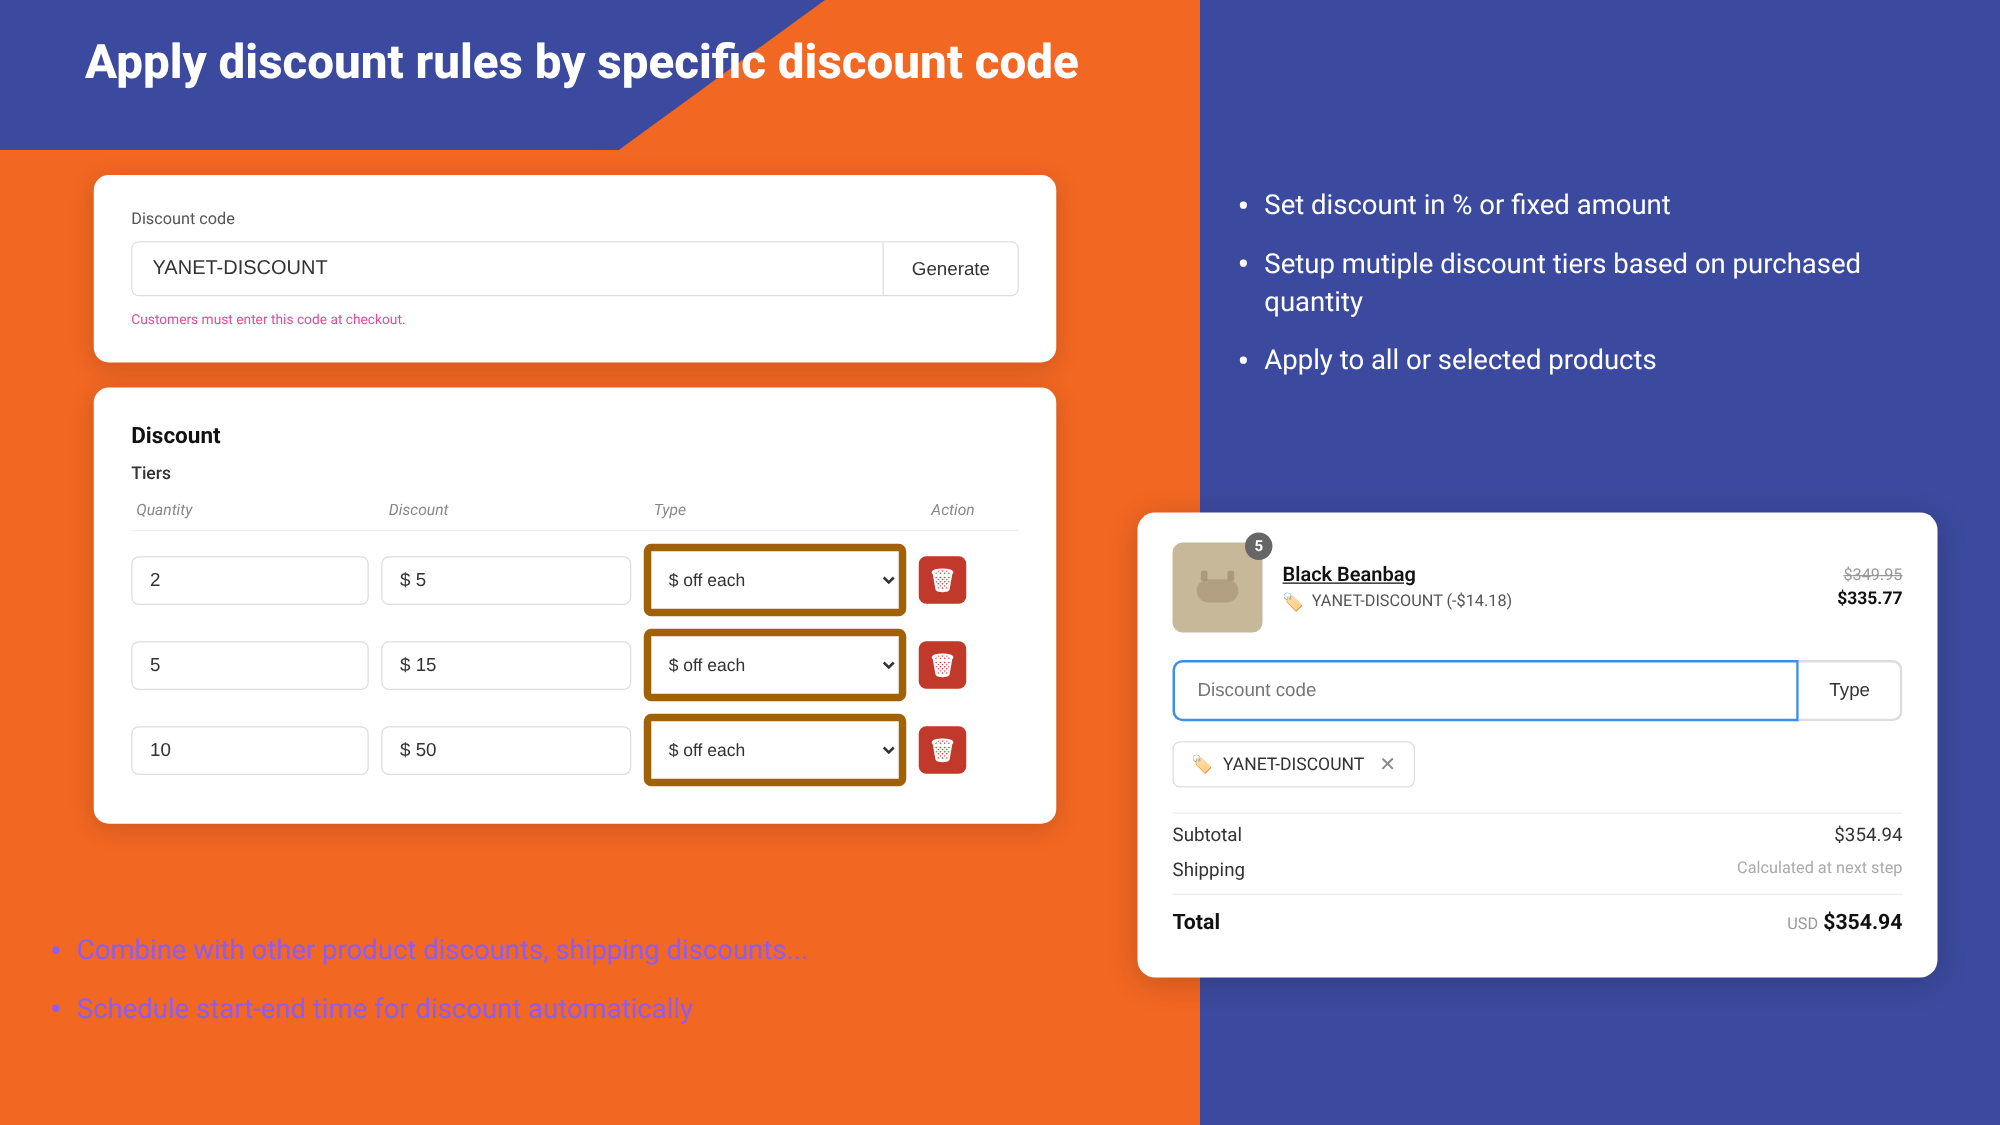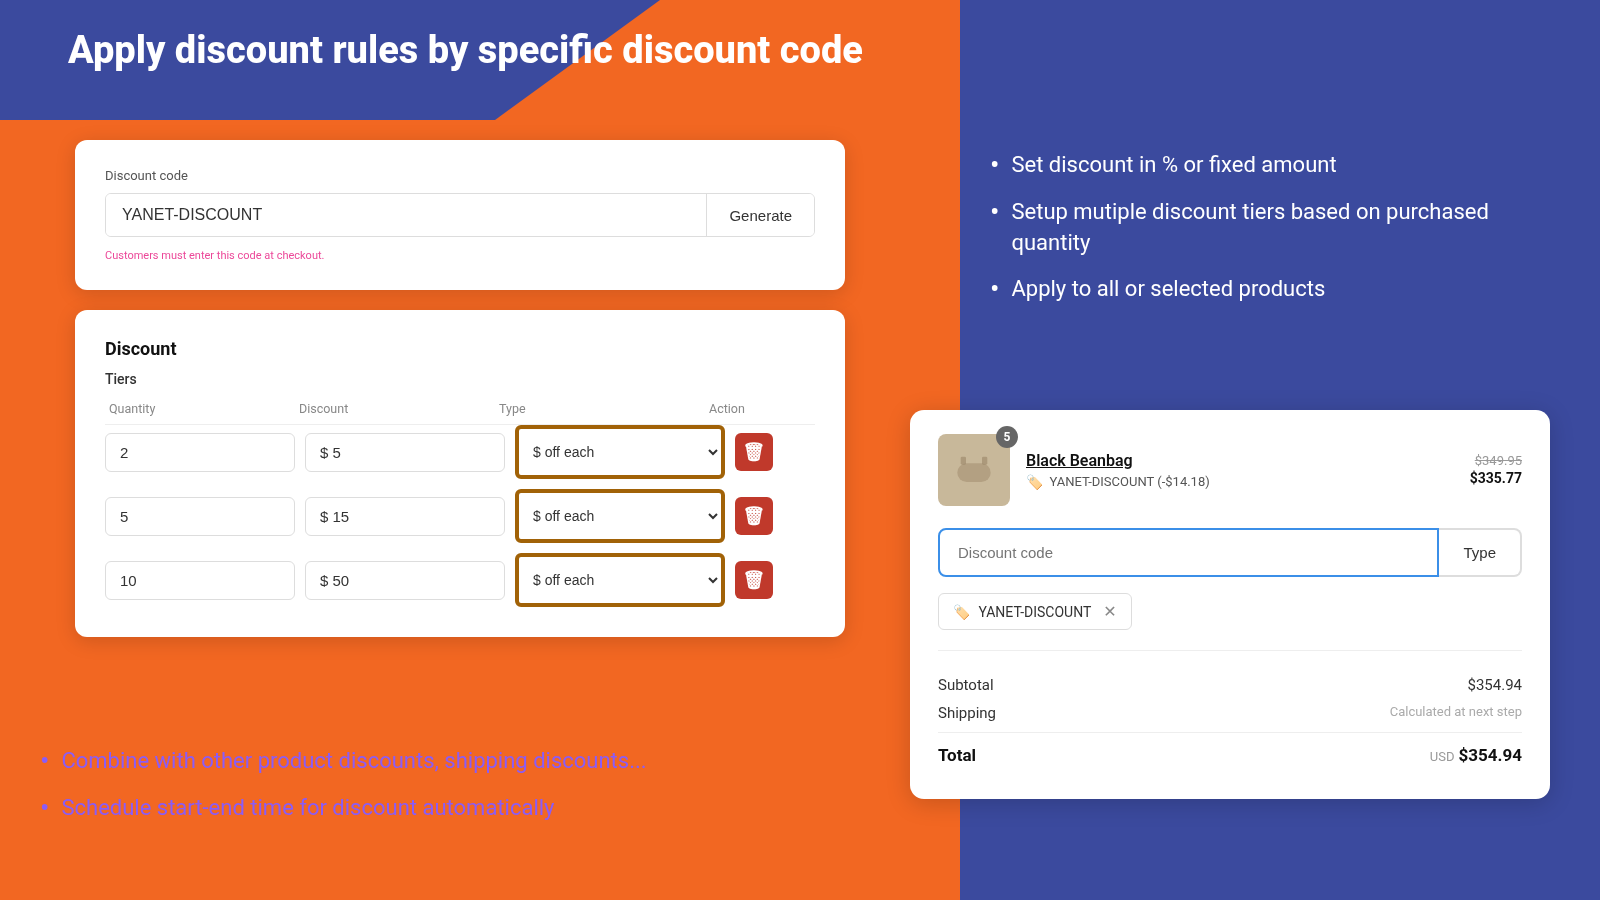--- a/index.html
+++ b/index.html
@@ -118,25 +118,27 @@
     }
     .tiers-label {
       font-size: 14px;
       color: #333;
       margin-bottom: 14px;
       font-weight: 500;
     }
     .tiers-header {
       display: grid;
       grid-template-columns: 190px 200px 210px 80px;
-      gap: 0;
+      gap: 12px;
       padding: 0 4px 8px;
       font-size: 12.5px;
       color: #888;
       border-bottom: 1px solid #eee;
+      margin-bottom: 10px;
+      font-style: italic;
     }
     .tier-row {
       display: grid;
       grid-template-columns: 190px 200px 210px 80px;
       gap: 10px;
       align-items: center;
       margin-bottom: 10px;
     }
     .tier-input {
       border: 1px solid #ddd;
@@ -150,21 +152,21 @@
     .tier-discount-input {
       border: 1px solid #ddd;
       border-radius: 6px;
       padding: 10px 14px;
       font-size: 15px;
       color: #333;
       outline: none;
       width: 100%;
     }
     .tier-type-select {
-      border: 4px solid #a16207;
+      border: 6px solid #a16207;
       border-radius: 6px;
       padding: 14px 10px;
       font-size: 14px;
       color: #333;
       outline: none;
       width: 100%;
       background: white;
       appearance: auto;
     }
     .tier-delete-btn {
@@ -374,21 +376,21 @@
     .coupon-remove {
       color: #888;
       cursor: pointer;
       font-size: 16px;
       margin-left: 4px;
     }
 
     
     .order-summary {
       border-top: 1px solid #eee;
-      padding-top: 25px;
+      padding-top: 8px;
     }
     .summary-row {
       display: flex;
       justify-content: space-between;
       margin-bottom: 10px;
       font-size: 15px;
       color: #333;
     }
     .summary-row.total {
       font-weight: 700;

